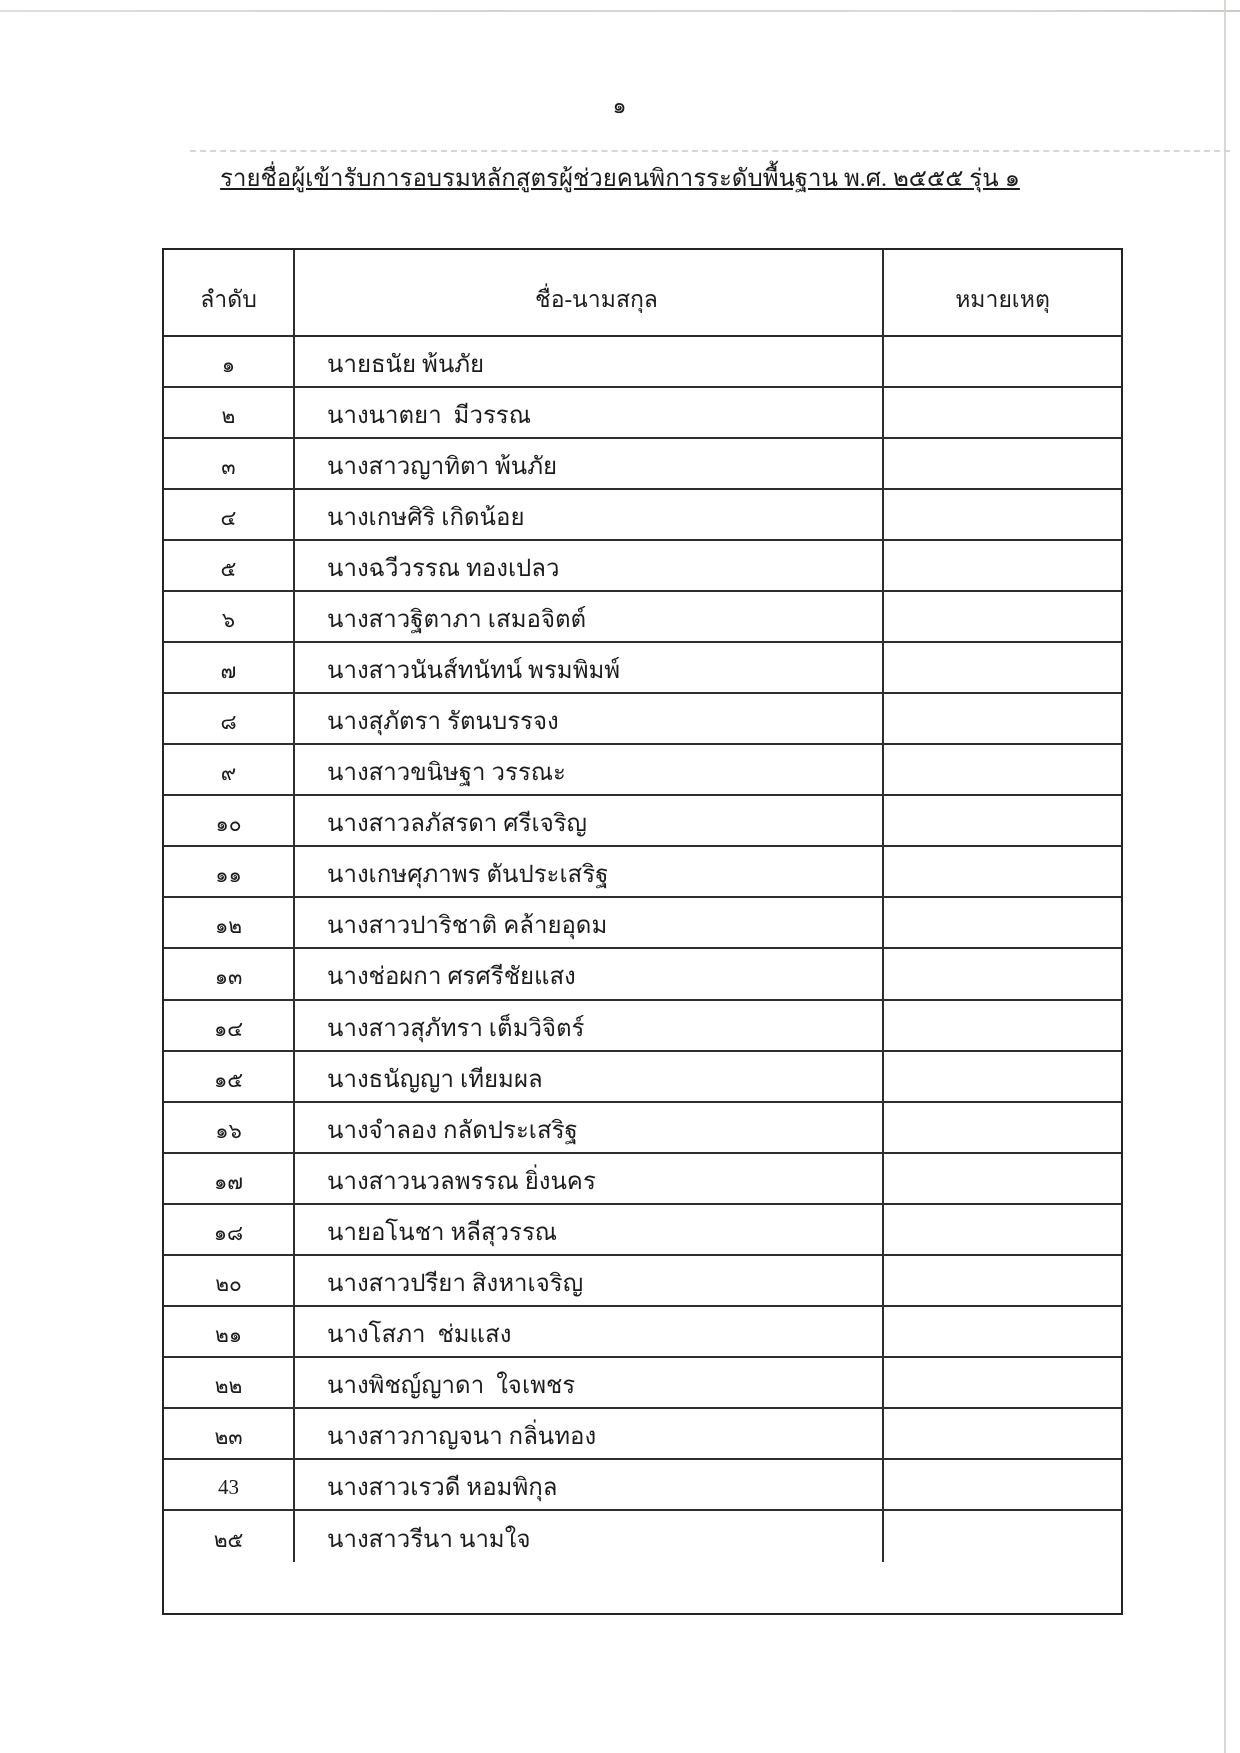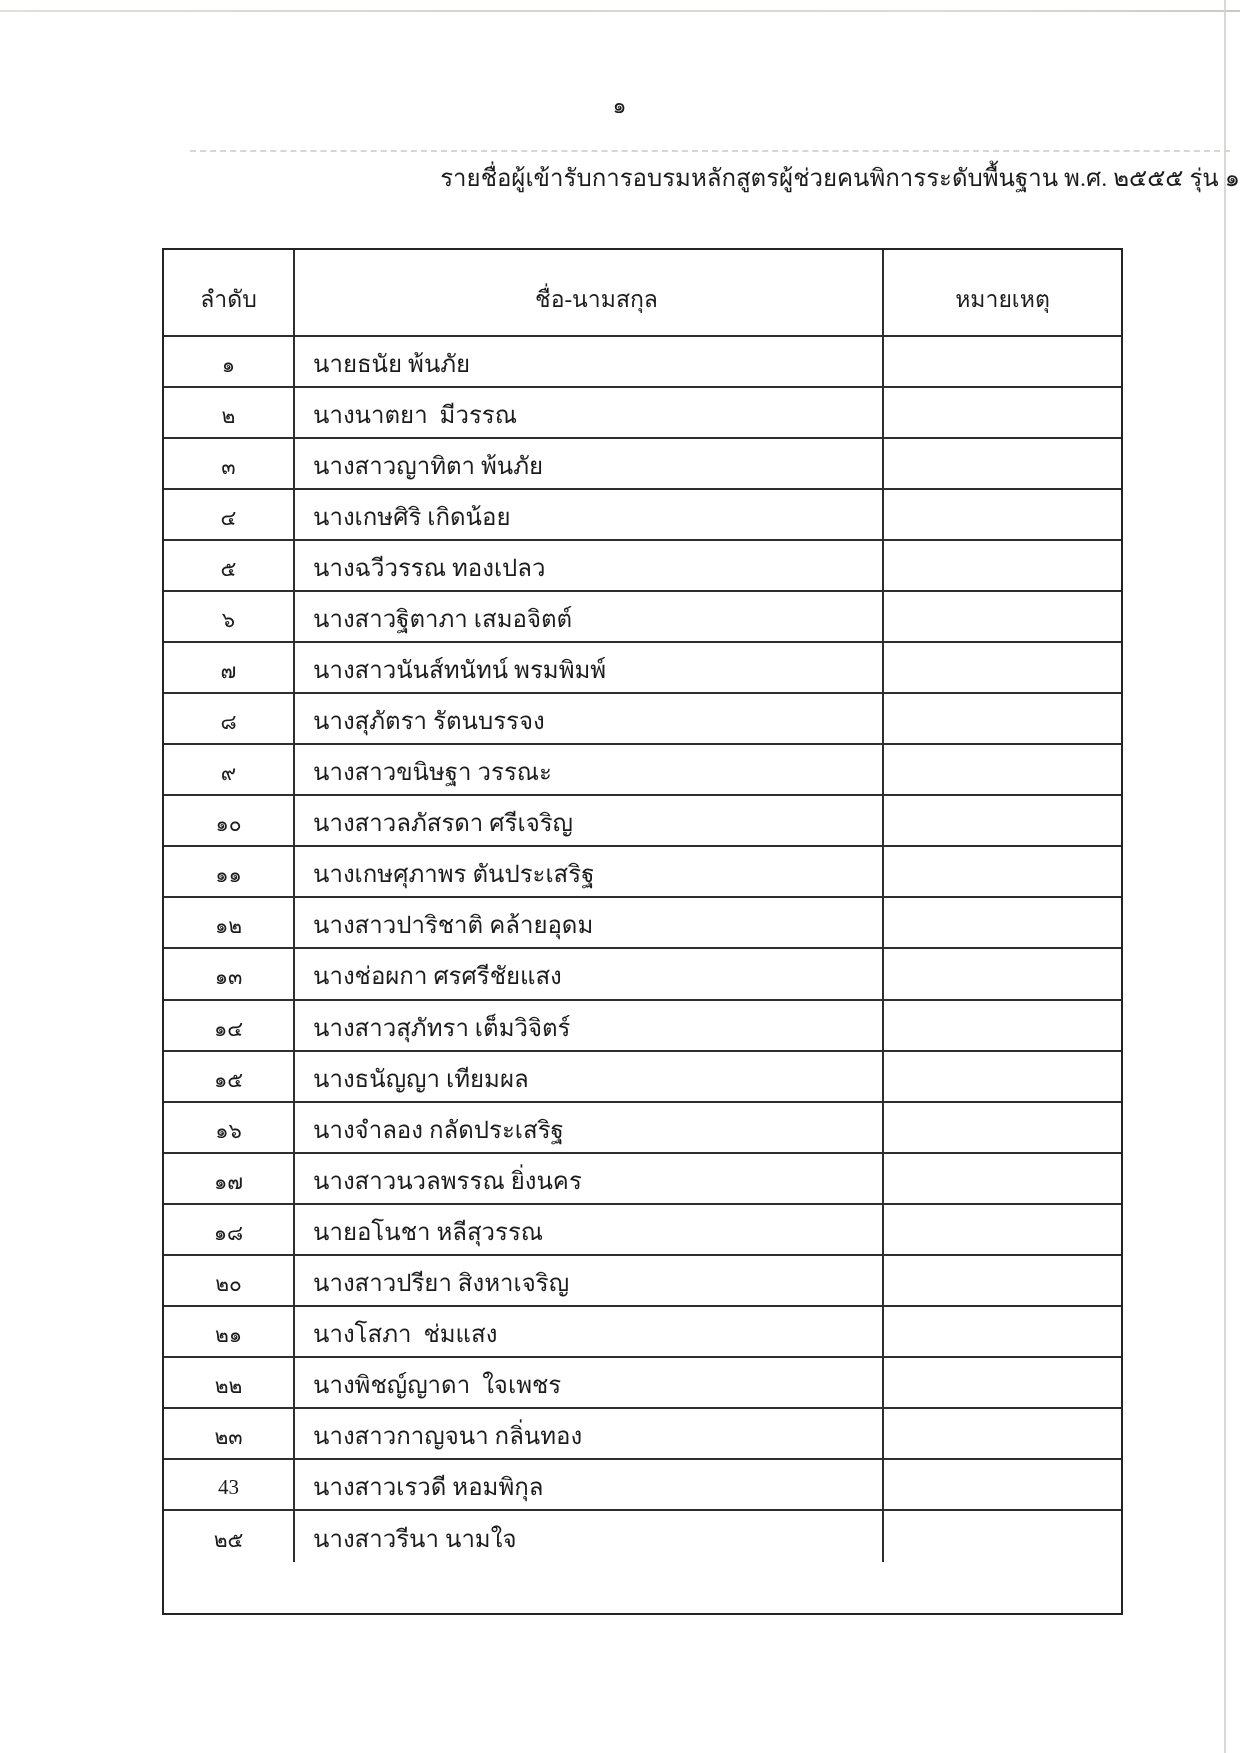--- a/index.html
+++ b/index.html
@@ -43,23 +43,24 @@
     top: 88px; left: 0;
     width: 100%;
     text-align: center;
     font-size: 22px;
     letter-spacing: 1px;
   }
   .doc-title {
     position: absolute;
     top: 158px; left: 0;
     width: 100%;
-    text-align: right;
+    text-align: center;
     font-size: 24px;
     white-space: nowrap;
+    text-decoration: underline;
   }
   
   .doc-table {
     position: absolute;
     left: 162px;
     top: 248px;
     width: 961px;
     height: 1367px;
     border: 2px solid #242424;
     box-sizing: border-box;
@@ -103,21 +104,21 @@
     align-items: center;
     justify-content: center;
     font-size: 21px;
     padding-top: 6px;
   }
   .col-name {
     border-right: 2px solid #2e2e2e;
     display: flex;
     align-items: center;
     font-size: 24px;
-    padding-left: 18px;
+    padding-left: 32px;
     padding-top: 4px;
     white-space: pre-wrap;
   }
   .col-remark {
     display: flex;
     align-items: center;
     justify-content: center;
     font-size: 21px;
   }
 </style>

